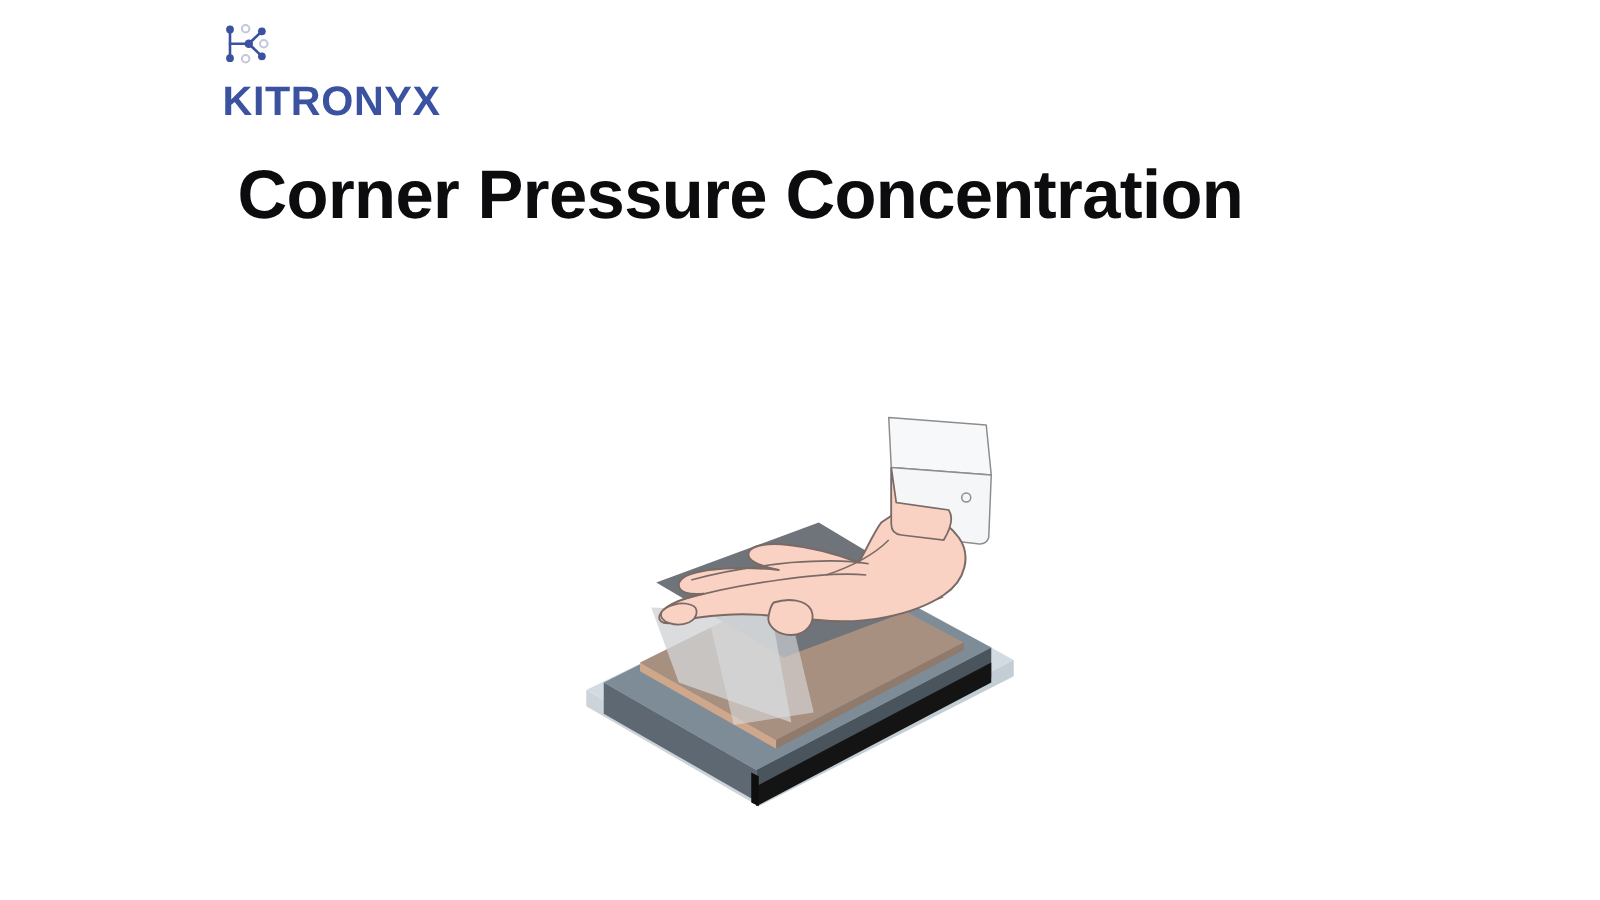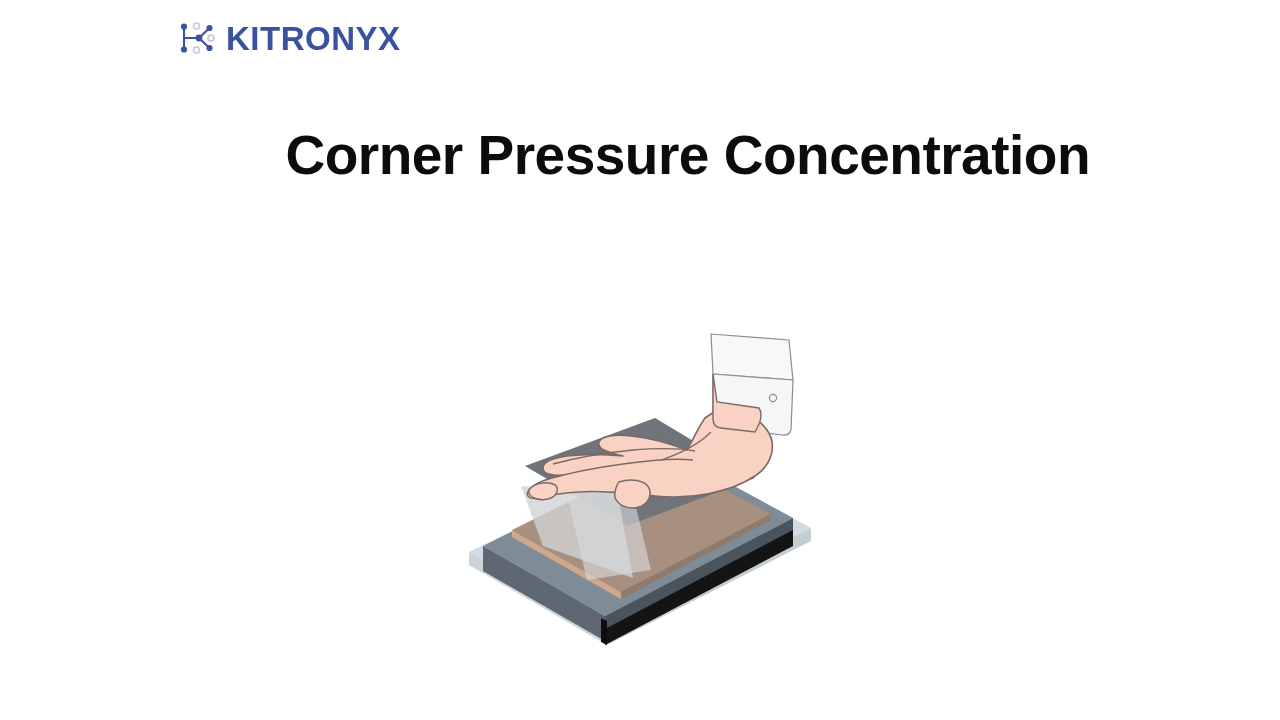--- a/index.html
+++ b/index.html
@@ -21,23 +21,23 @@
     inset: 0;
     background: #ffffff;
   }
 
   
   .brand {
     position: absolute;
     left: 178px;
     top: 16px;
     display: flex;
-    align-items: center;
     gap: 10px;
     height: 44px;
+    flex-direction: column;
   }
   .brand-mark {
     width: 38px;
     height: 38px;
     display: block;
     flex: 0 0 auto;
   }
   .brand-word {
     font-family: "Liberation Sans", sans-serif;
     font-size: 33px;
@@ -47,21 +47,21 @@
     line-height: 1;
     white-space: nowrap;
   }
 
   
   .title {
     position: absolute;
     left: 190px;
     top: 118px;
     width: 900px;
-    text-align: right;
+    text-align: left;
     font-family: "Liberation Sans", sans-serif;
     font-size: 55px;
     font-weight: bold;
     line-height: 1.36;
     color: #0c0c0f;
     letter-spacing: -0.5px;
   }
 
   
   .illustration-wrap {

